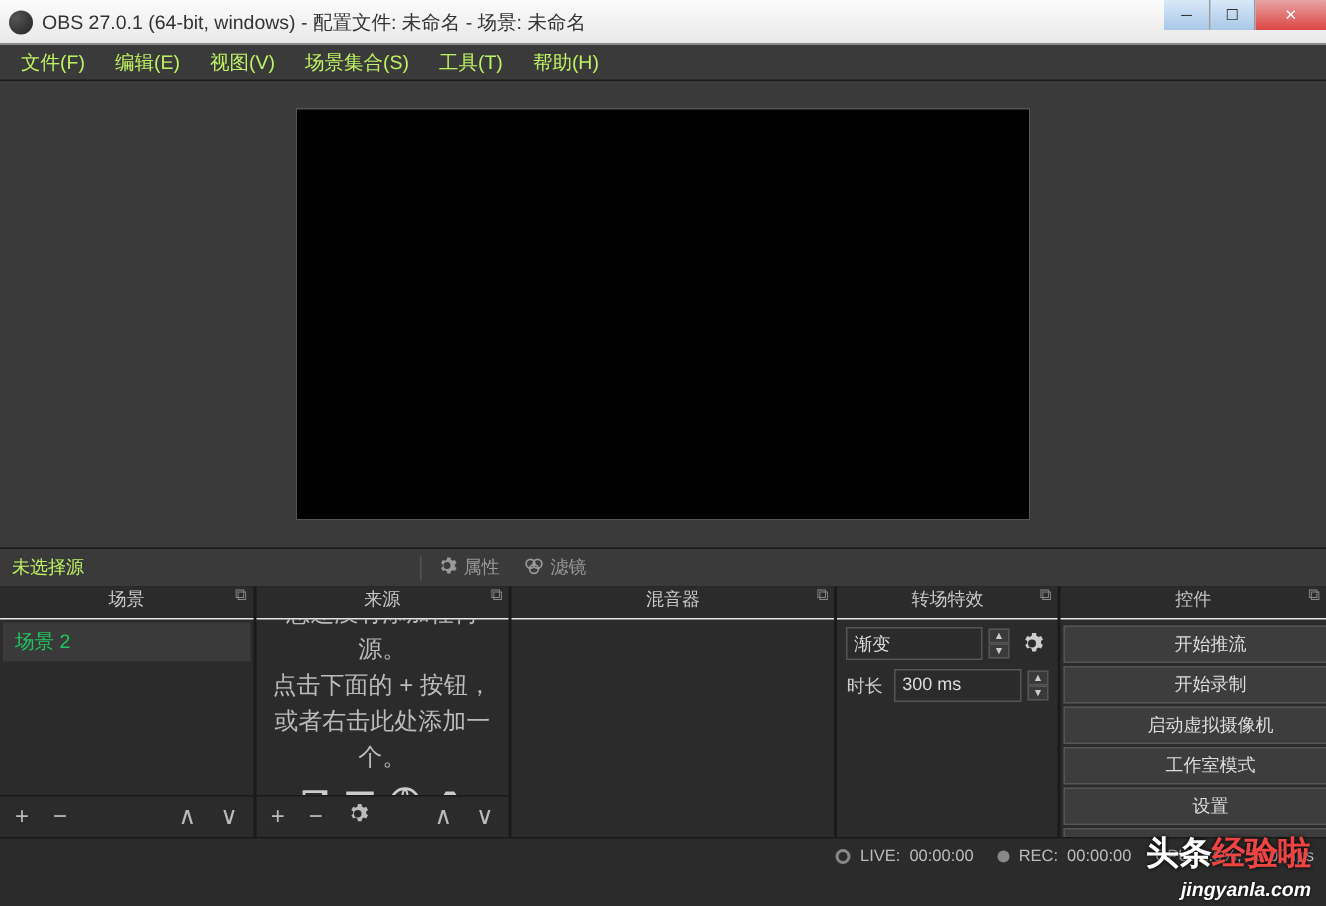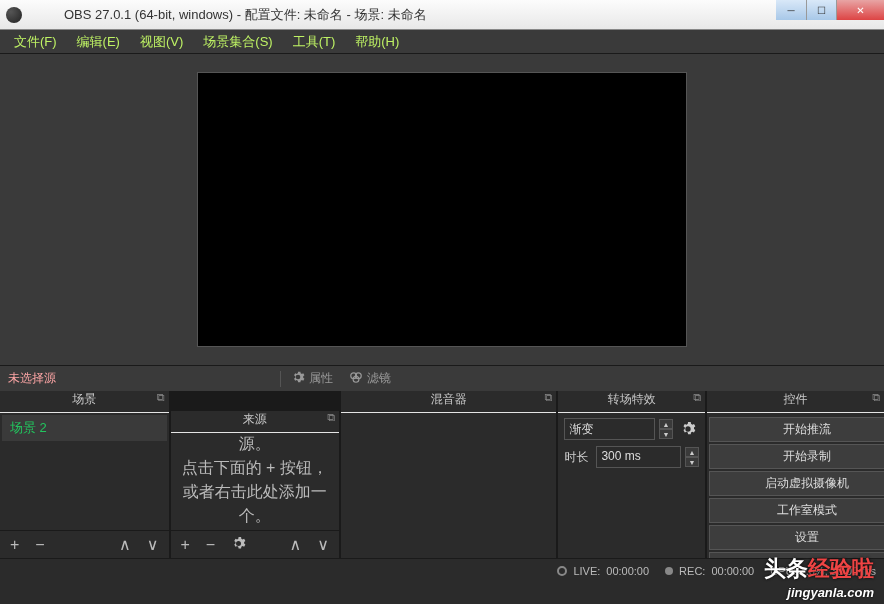--- a/index.html
+++ b/index.html
@@ -1,42 +1,42 @@
 <!DOCTYPE html>
 <html><head>
   <meta charset="utf-8">
   <style>
     * { margin: 0; padding: 0; box-sizing: border-box; font-family: "Microsoft YaHei", "Segoe UI", Arial, sans-serif; }
     body { background: #2b2b2b; width: 884px; height: 604px; overflow: hidden; color: #d4d4d4; font-size: 12px; }
     
-    .titlebar { height: 30px; background: linear-gradient(to bottom, #fcfcfc, #e8e8e8); border-bottom: 1px solid #888; display: flex; align-items: center; padding-left: 6px; gap: 36px; }
+    .titlebar { height: 30px; background: linear-gradient(to bottom, #fcfcfc, #e8e8e8); border-bottom: 1px solid #888; display: flex; align-items: center; padding-left: 6px; }
     .titlebar-icon { width: 16px; height: 16px; border-radius: 50%; background: radial-gradient(circle at 30% 30%, #555, #222); margin-right: 6px; }
     .titlebar-text { color: #333; font-size: 13px; flex: 1; }
     .win-controls { display: flex; height: 100%; }
     .win-btn { width: 30px; height: 20px; display: flex; align-items: center; justify-content: center; font-size: 10px; color: #333; margin-top: 0; }
     .win-min { background: linear-gradient(to bottom, #d9e8f8, #a8c8e8); }
     .win-max { background: linear-gradient(to bottom, #d9e8f8, #a8c8e8); border-left: 1px solid #999; }
     .win-close { background: linear-gradient(to bottom, #e8a4a4, #d44); border-left: 1px solid #999; color: #fff; width: 48px; }
     
     .menubar { height: 24px; background: #3a3a3a; display: flex; align-items: center; padding: 0 4px; border-bottom: 1px solid #1a1a1a; }
     .menu-item { padding: 0 10px; color: #bef264; cursor: pointer; font-size: 13px; }
     
     .preview-area { height: 311px; background: #3a3a3a; display: flex; align-items: center; justify-content: center; }
     .preview-canvas { width: 490px; height: 275px; background: #000; border: 1px solid #555; }
     
     .source-toolbar { height: 26px; background: #3a3a3a; display: flex; align-items: center; padding: 0 8px; border-top: 1px solid #1a1a1a; }
-    .source-status { flex: 0 0 270px; color: #fca5a5; font-size: 12px; }
+    .source-status { flex: 0 0 270px; color: #bef264; font-size: 12px; }
     .tb-btn { display: flex; gap: 4px; padding: 2px 8px; color: #999; cursor: pointer; font-size: 12px; }
     .tb-btn svg { width: 14px; height: 14px; fill: #999; }
     .tb-sep { width: 1px; height: 16px; background: #555; margin: 0 2px; }
     
     .panels { height: 167px; display: flex; gap: 2px; background: #1a1a1a; }
     .panel { background: #2b2b2b; display: flex; flex-direction: column; }
     .panel-scenes { width: 169px; }
-    .panel-sources { width: 169px; margin-top: 20px; }
+    .panel-sources { width: 169px; }
     .panel-mixer { width: 216px; }
     .panel-transitions { width: 147px; }
     .panel-controls { width: 177px; }
     
     .panel-title { height: 22px; display: flex; align-items: flex-start; justify-content: center; color: #c8c8c8; font-size: 12px; position: relative; border-bottom: 1px solid #e5e5e5; }
     .panel-pop { position: absolute; right: 4px; color: #888; font-size: 11px; cursor: pointer; }
     
     .panel-body { flex: 1; padding: 2px; overflow: hidden; }
     .scene-item { padding: 4px 8px; background: #3a3a3a; color: #22c55e; cursor: pointer; font-size: 13px; }
     

